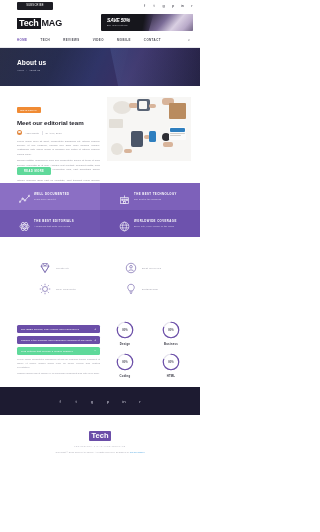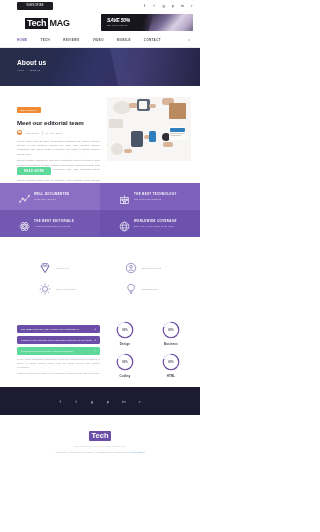--- a/index.html
+++ b/index.html
@@ -18,21 +18,21 @@
     text-align:center;letter-spacing:.3px;border-radius:1px;
   }
   .top-social{position:absolute;right:6px;top:3px;display:flex;gap:5.5px;align-items:center;}
   .top-social i{
     display:block;width:4px;height:5px;color:#3b3b46;font-style:normal;
     font-size:4px;line-height:5px;text-align:center;
   }
 
   
   .logorow{height:22px;position:relative;background:#fff;}
-  .logo{position:absolute;left:17px;top:2px;text-align:right;}
+  .logo{position:absolute;left:17px;top:2px;}
   .logo .mark{
     display:inline-block;background:#17171d;color:#fff;
     font-size:9px;font-weight:bold;padding:0px 2px;line-height:11px;
     letter-spacing:-.2px;vertical-align:middle;
   }
   .logo .mag{
     display:inline-block;color:#17171d;font-size:9px;font-weight:bold;
     line-height:11px;padding-left:1px;vertical-align:middle;letter-spacing:-.2px;
   }
   .logo .tagline{

